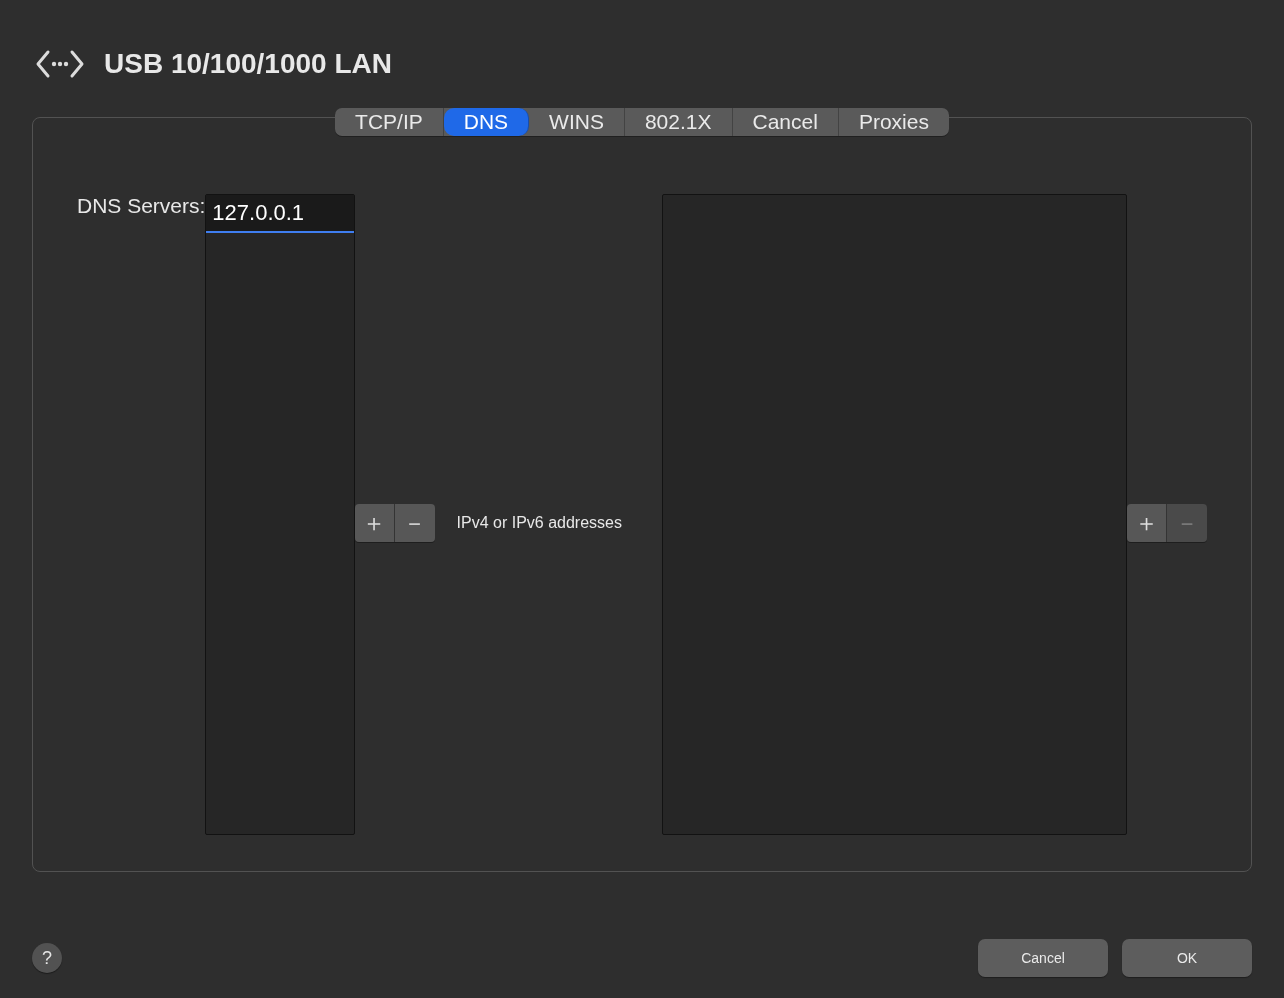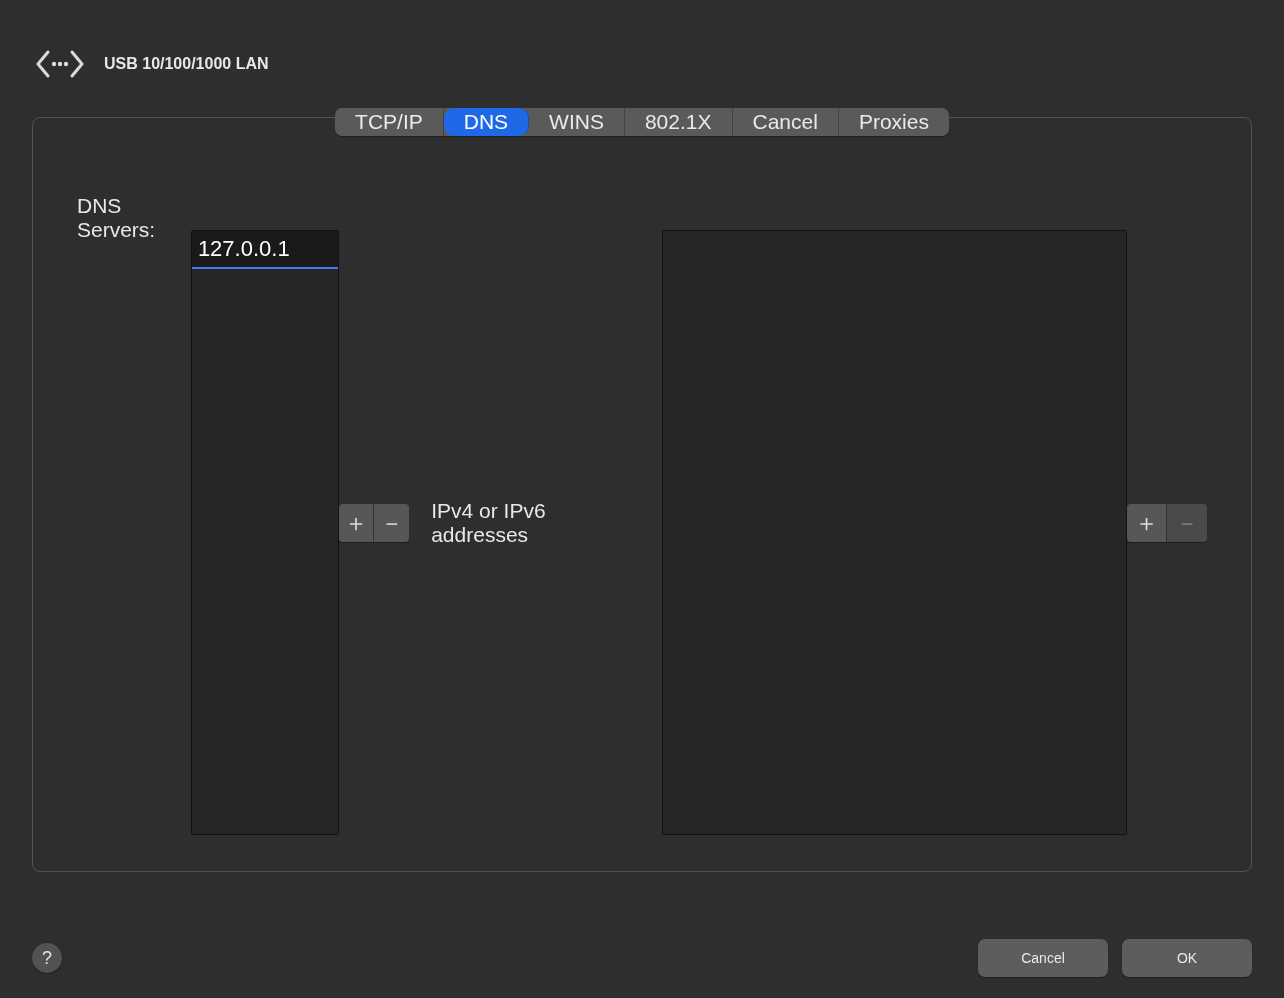--- a/index.html
+++ b/index.html
@@ -31,21 +31,21 @@
       height: 48px;
       display: flex;
       align-items: center;
       justify-content: center;
     }
     .header-icon svg {
       width: 48px;
       height: 36px;
     }
     .header-title {
-      font-size: 16px;
+      font-size: 28px;
       font-weight: 600;
       color: #e8e8e8;
     }
     .tab-bar-wrap {
       display: flex;
       justify-content: center;
       position: relative;
       z-index: 2;
     }
     .tab-bar {
@@ -96,21 +96,20 @@
     .section-label {
       font-size: 21px;
       color: #e8e8e8;
       margin-bottom: 14px;
     }
     .list-box {
       flex: 1;
       background: #262626;
       border: 1px solid #121212;
       border-radius: 2px;
-      margin-top: 36px;
     }
     .edit-row {
       display: flex;
       align-items: center;
       background: #1a1a1a;
       border-bottom: 2px solid #3f7ef0;
       height: 38px;
       padding-left: 6px;
     }
     .edit-input {
@@ -148,21 +147,21 @@
       justify-content: center;
       cursor: pointer;
     }
     .square-btn:last-child { border-right: none; }
     .square-btn.disabled {
       background: #4a4a4a;
       color: #808080;
       cursor: default;
     }
     .footer-hint {
-      font-size: 21px;
+      font-size: 16px;
       color: #e8e8e8;
     }
     .bottom-bar {
       position: absolute;
       bottom: 0;
       left: 0;
       right: 0;
       height: 80px;
       display: flex;
       align-items: center;

